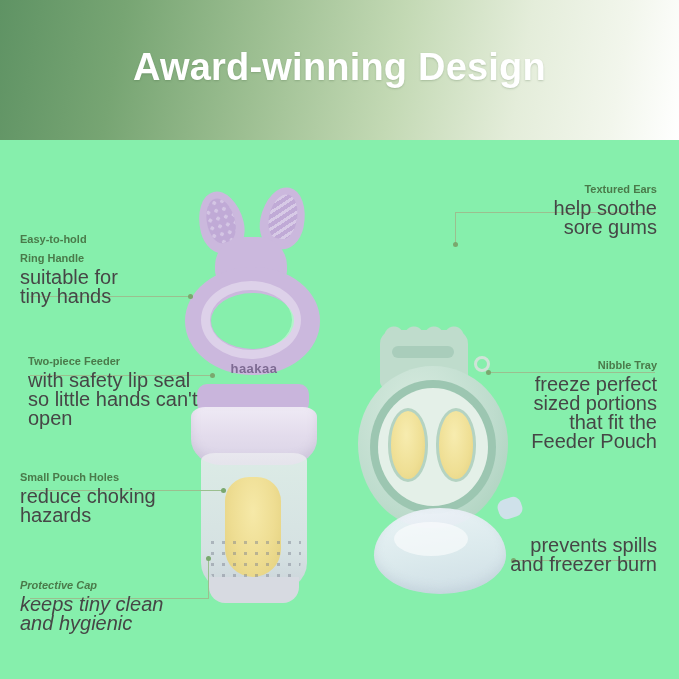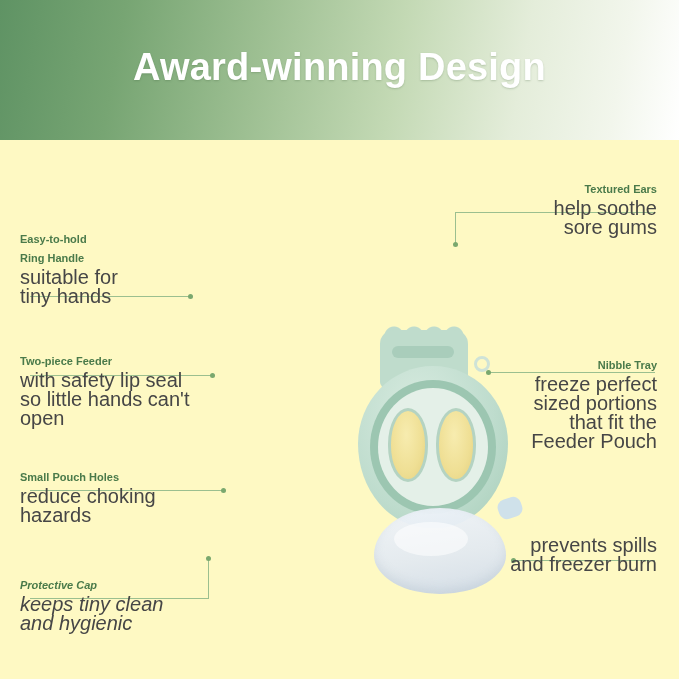--- a/index.html
+++ b/index.html
@@ -10,21 +10,21 @@
     width: 679px;
     height: 679px;
     background: #ffffff;
     font-family: "Liberation Sans", sans-serif;
     overflow: hidden;
   }
   .page {
     position: relative;
     width: 679px;
     height: 679px;
-    background: #fef9c3;
+    background: #86efac;
     overflow: hidden;
   }
 
   
   .banner {
     position: absolute;
     left: 0;
     top: 0;
     width: 679px;
     height: 140px;
@@ -66,21 +66,21 @@
     display: block;
     color: #464646;
     font-size: 20px;
     line-height: 19px;
   }
   .callout.right {
     text-align: right;
   }
 
   .c-ring   { left: 20px;  top: 200px; width: 175px; margin-top: 30px; }
-  .c-feeder { left: 20px;  top: 352px; width: 200px; }
+  .c-feeder { left: 28px;  top: 352px; width: 200px; }
   .c-holes  { left: 20px;  top: 468px; width: 200px; }
   .c-cap    { left: 20px;  top: 576px; width: 190px; font-style: italic; }
 
   .c-ears   { right: 22px; top: 180px; width: 200px; }
   .c-nibble { right: 22px; top: 356px; width: 200px; }
   .c-lid    { right: 22px; top: 536px; width: 200px; }
 
   
   .leader {
     position: absolute;
@@ -300,20 +300,42 @@
 </style>
 </head>
 <body>
 
 <div class="page">
 
   <div class="banner">
     <div class="banner-title">Award-winning Design</div>
   </div>
 
+  <div class="art feeder">
+    <div class="ear left">
+      <div class="ear-inner">
+        <div class="bumps"></div>
+      </div>
+    </div>
+    <div class="ear right">
+      <div class="ear-inner">
+        <div class="zigs"></div>
+      </div>
+    </div>
+    <div class="head-bridge"></div>
+    <div class="ring"></div>
+    <div class="ring-hi"></div>
+    <div class="brand">haakaa</div>
+    <div class="collar"></div>
+    <div class="cap"></div>
+    <div class="pouch"></div>
+    <div class="pouch-food"></div>
+    <div class="pouch-dots"></div>
+    <div class="foot"></div>
+  </div>
 
   <div class="art tray">
     <div class="crown-teeth"></div>
     <div class="tray-crown"></div>
     <div class="crown-slot"></div>
     <div class="tray-hole"></div>
     <div class="tray-body"></div>
     <div class="tray-inner"></div>
     <div class="tray-well"></div>
     <div class="lobe l"></div>

